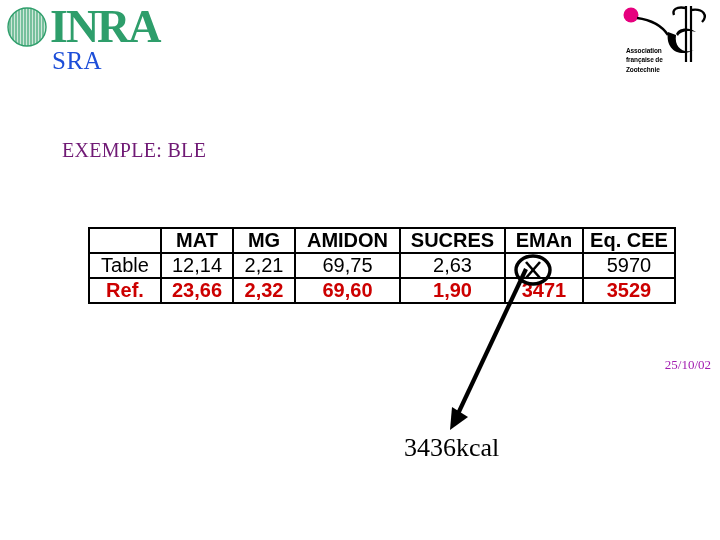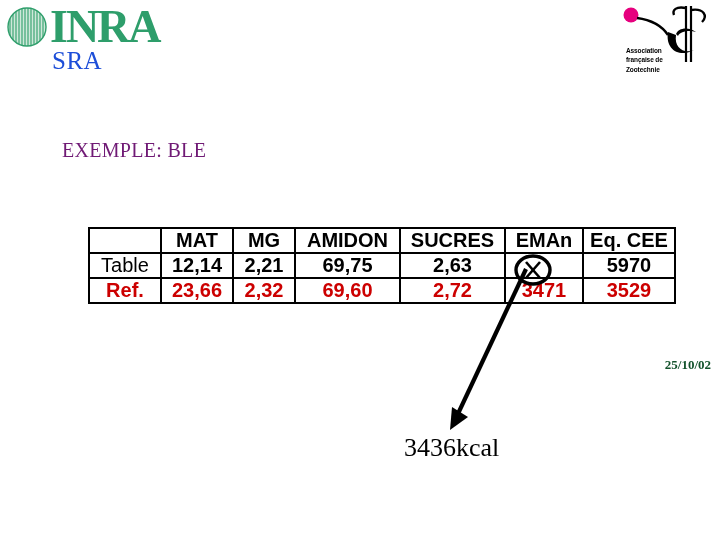--- a/index.html
+++ b/index.html
@@ -131,21 +131,21 @@
     border-color: #b0b0b0;
     border-right-color: #000000;
     border-bottom-color: #000000;
   }
   td.rowlabel {
     font-weight: bold;
     text-align: right;
     padding-right: 6px;
     margin-left: 36px;
   }
-  tr.row-table td { color: #000000; font-weight: bold; }
+  tr.row-table td { color: #000000; font-weight: normal; }
   tr.row-table td.rowlabel { font-weight: normal; }
   tr.row-ref td {
     color: #cc0000;
     font-weight: bold;
   }
   
   col.c-label { width: 72px; }
   col.c-mat   { width: 72px; }
   col.c-mg    { width: 62px; }
   col.c-ami   { width: 105px; }
@@ -186,22 +186,22 @@
     white-space: nowrap;
   }
 
   
   #date-footer {
     position: absolute;
     right: 9px;
     bottom: 9px;
     font-family: "Liberation Serif", serif;
     font-size: 13px;
-    font-weight: bold;
-    color: #14532d;
+    font-weight: normal;
+    color: #a21caf;
     white-space: nowrap;
     margin-left: 16px;
   }
 </style>
 </head>
 <body>
 
 <div id="slide">
 
   <div id="inra-logo">
@@ -300,21 +300,21 @@
           <td>69,75</td>
           <td>2,63</td>
           <td class="ema-cell"></td>
           <td>5970</td>
         </tr>
         <tr class="row-ref">
           <td class="rowlabel">Ref.</td>
           <td>23,66</td>
           <td>2,32</td>
           <td>69,60</td>
-          <td>2,72</td>
+          <td>1,90</td>
           <td>3471</td>
           <td>3529</td>
         </tr>
       </tbody>
     </table>
   </div>
 
   <div id="circled-x">
     <svg width="56" height="36" viewBox="0 0 56 36" aria-hidden="true">
       <ellipse cx="28" cy="17" rx="17" ry="14" fill="none" stroke="#000000" stroke-width="3.4"></ellipse>

